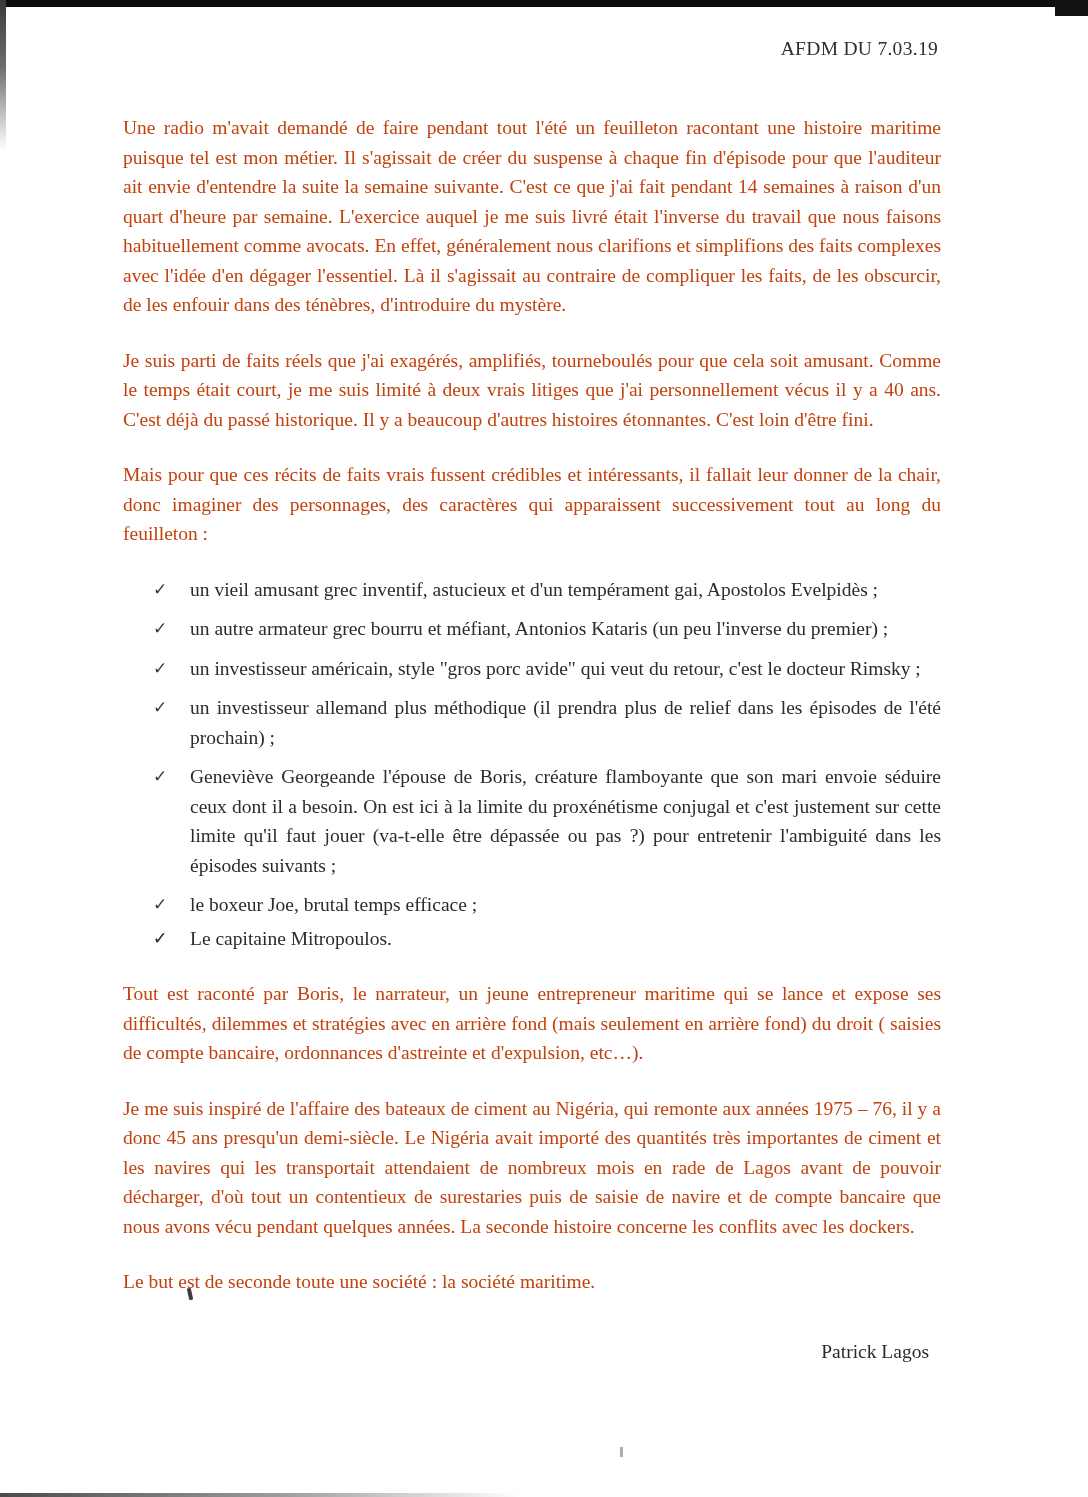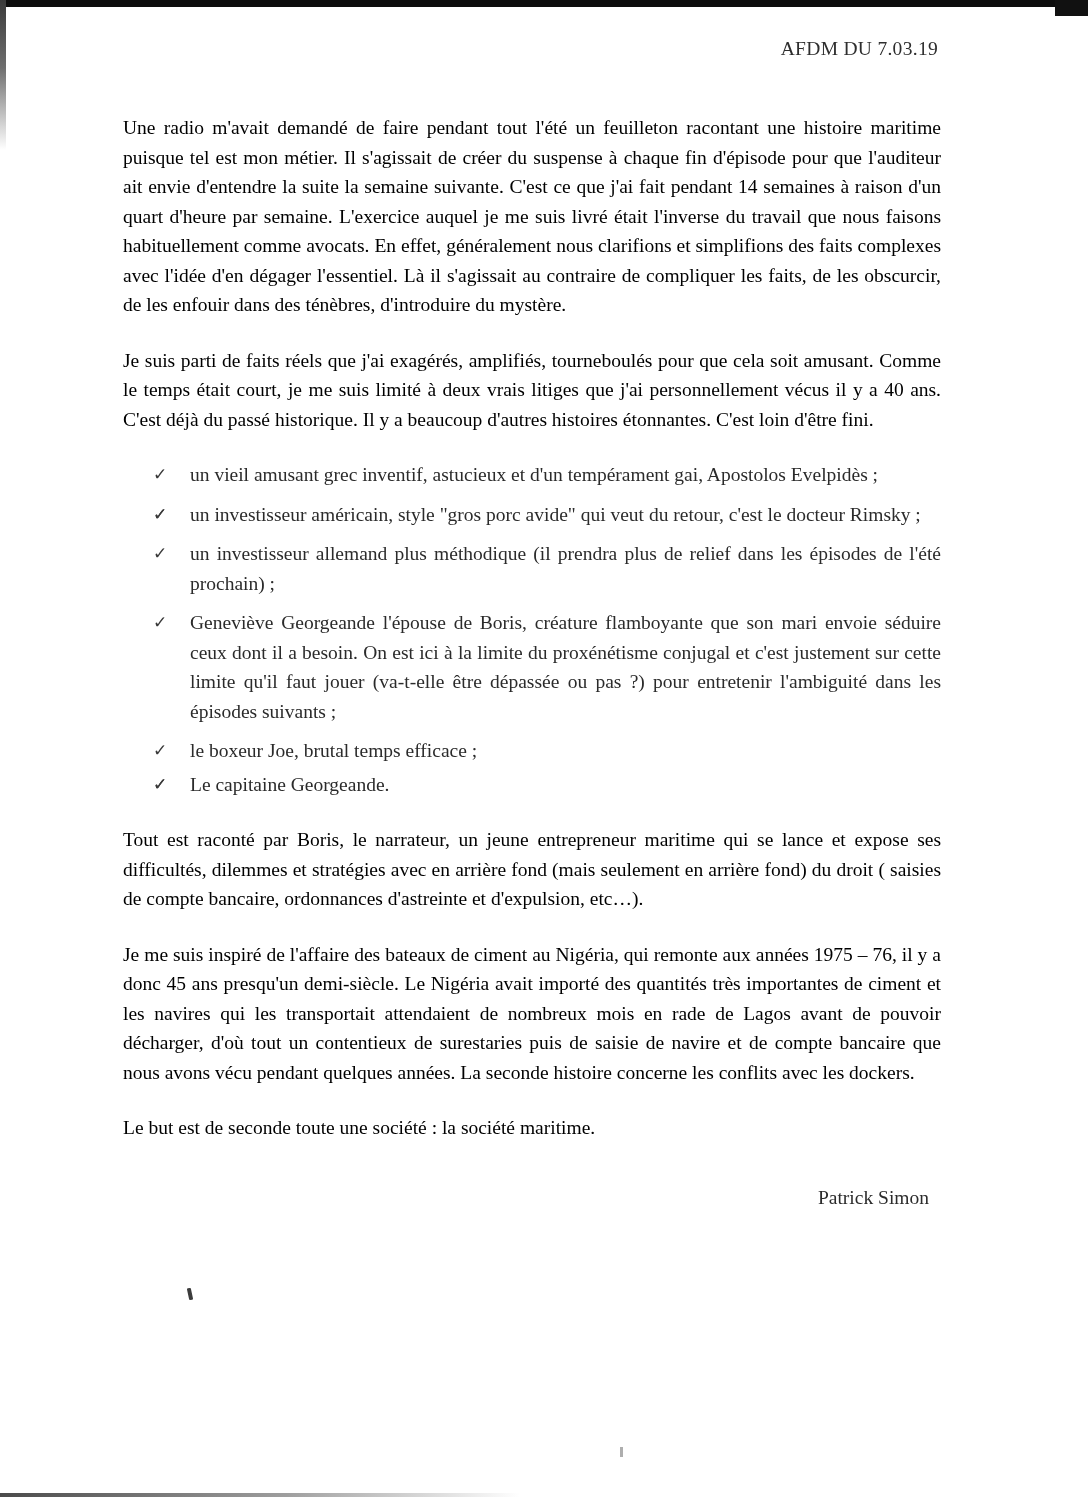--- a/index.html
+++ b/index.html
@@ -76,21 +76,21 @@
     top: 113px;
     width: 818px;
   }
 
   p.para {
     margin: 0 0 26px 0;
     font-size: 19.5px;
     line-height: 29.5px;
     text-align: justify;
     text-justify: inter-word;
-    color: #000000;
+    color: #c2410c;
   }
   p.para:last-child { margin-bottom: 0; }
 
   ul.char-list {
     list-style: none;
     margin: 0 0 26px 0;
     padding: 0 0 0 22px;
   }
   ul.char-list li {
     position: relative;
@@ -148,28 +148,30 @@
   <div class="scan-speck"></div>
 
   <div class="doc-header">AFDM DU 7.03.19</div>
 
   <div class="content">
 
     <p class="para">Une radio m'avait demandé de faire pendant tout l'été un feuilleton racontant une histoire maritime puisque tel est mon métier. Il s'agissait de créer du suspense à chaque fin d'épisode pour que l'auditeur ait envie d'entendre la suite la semaine suivante. C'est ce que j'ai fait pendant 14 semaines à raison d'un quart d'heure par semaine. L'exercice auquel je me suis livré était l'inverse du travail que nous faisons habituellement comme avocats. En effet, généralement nous clarifions et simplifions des faits complexes avec l'idée d'en dégager l'essentiel. Là il s'agissait au contraire de compliquer les faits, de les obscurcir, de les enfouir dans des ténèbres, d'introduire du mystère.</p>
 
     <p class="para">Je suis parti de faits réels que j'ai exagérés, amplifiés, tourneboulés pour que cela soit amusant. Comme le temps était court, je me suis limité à deux vrais litiges que j'ai personnellement vécus il y a 40 ans. C'est déjà du passé historique. Il y a beaucoup d'autres histoires étonnantes. C'est loin d'être fini.</p>
 
+    <p class="para">Mais pour que ces récits de faits vrais fussent crédibles et intéressants, il fallait leur donner de la chair, donc imaginer des personnages, des caractères qui apparaissent successivement tout au long du feuilleton :</p>
 
     <ul class="char-list">
       <li>
         <span class="bullet-check">✓</span>
         <span>un vieil amusant grec inventif, astucieux et d'un tempérament gai, Apostolos Evelpidès ;</span>
       </li>
       <li>
         <span class="bullet-check">✓</span>
+        <span>un autre armateur grec bourru et méfiant, Antonios Kataris (un peu l'inverse du premier) ;</span>
       </li>
       <li>
         <span class="bullet-check">✓</span>
         <span>un investisseur américain, style "gros porc avide" qui veut du retour, c'est le docteur Rimsky ;</span>
       </li>
       <li>
         <span class="bullet-check">✓</span>
         <span>un investisseur allemand plus méthodique (il prendra plus de relief dans les épisodes de l'été prochain) ;</span>
       </li>
       <li>
@@ -178,30 +180,30 @@
       </li>
       <li class="tight">
         <span class="bullet-check">✓</span>
         <span>le boxeur Joe, brutal temps efficace ;</span>
       </li>
       <li class="tight">
         <span class="bullet-check">✓</span>
       </li>
       <li class="tight">
         <span class="bullet-check">✓</span>
-        <span>Le capitaine Georgeande.</span>
+        <span>Le capitaine Mitropoulos.</span>
       </li>
     </ul>
 
     <div class="closing-block">
       <p class="para">Tout est raconté par Boris, le narrateur, un jeune entrepreneur maritime qui se lance et expose ses difficultés, dilemmes et stratégies avec en arrière fond (mais seulement en arrière fond) du droit ( saisies de compte bancaire, ordonnances d'astreinte et d'expulsion, etc…).</p>
 
       <p class="para">Je me suis inspiré de l'affaire des bateaux de ciment au Nigéria, qui remonte aux années 1975 – 76, il y a donc 45 ans presqu'un demi-siècle. Le Nigéria avait importé des quantités très importantes de ciment et les navires qui les transportait attendaient de nombreux mois en rade de Lagos avant de pouvoir décharger, d'où tout un contentieux de surestaries puis de saisie de navire et de compte bancaire que nous avons vécu pendant quelques années. La seconde histoire concerne les conflits avec les dockers.</p>
 
       <p class="para">Le but est de seconde toute une société : la société maritime.</p>
     </div>
 
-    <div class="signature">Patrick Simon</div>
+    <div class="signature">Patrick Lagos</div>
   </div>
 
   <div class="ink-mark"></div>
 
 </div>
 
 </body></html>

